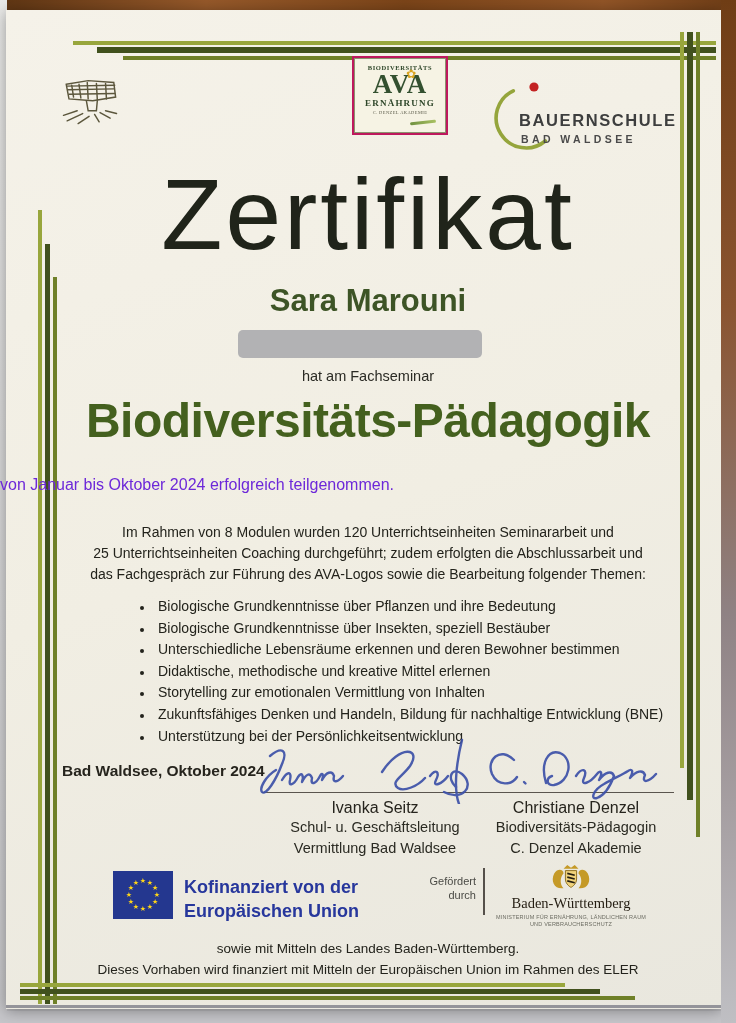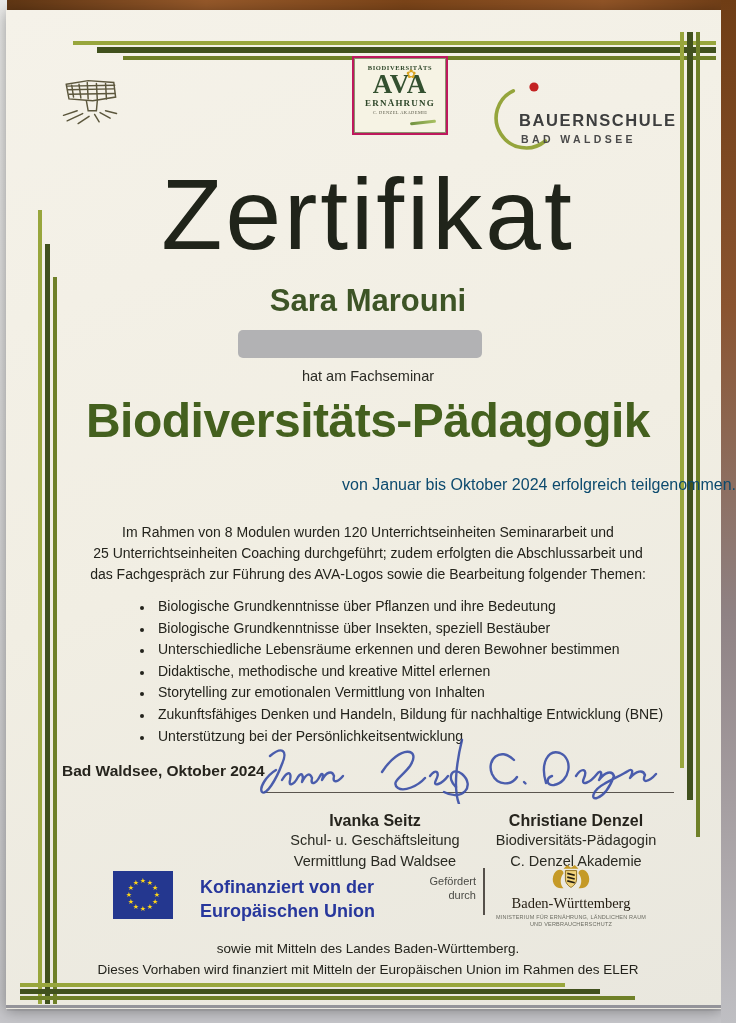--- a/index.html
+++ b/index.html
@@ -54,44 +54,44 @@
   .title{position:absolute;left:0;top:162px;width:736px;text-align:center;
          font-size:100px;font-weight:400;letter-spacing:3px;color:#20241a;line-height:104px;}
   .recipient{position:absolute;left:0;top:283px;width:736px;text-align:center;
          font-size:31px;font-weight:700;color:#3d5426;}
   .redact{position:absolute;left:238px;top:330px;width:244px;height:28px;border-radius:5px;
          background:#b2b2b4;}
   .intro{position:absolute;left:0;top:368px;width:736px;text-align:center;
          font-size:14.5px;color:#2b2b25;}
   .seminar{position:absolute;left:0;top:393px;width:736px;text-align:center;
          font-size:48px;font-weight:700;letter-spacing:-.5px;color:#44601e;}
-  .particip{position:absolute;left:0;top:476px;width:736px;text-align:right;
-         font-size:16px;color:#0c4a6e;}
+  .particip{position:absolute;left:0;top:476px;width:736px;text-align:left;
+         font-size:16px;color:#6d28d9;}
   .desc{position:absolute;left:40px;top:522px;width:656px;text-align:center;
          font-size:14px;line-height:21px;color:#23231c;}
   .topics{position:absolute;left:136px;top:596px;width:560px;margin:0;
          padding:0 0 0 18px;font-size:14px;line-height:21.6px;color:#23231c;}
   .topics li{margin:0;padding-left:4px;}
   .topics li::marker{font-size:.85em;}
 
   
   .placedate{position:absolute;left:62px;top:762px;font-size:15.5px;font-weight:600;color:#26241d;}
   .sig{position:absolute;top:742px;text-align:center;color:#26241d;}
   .sig .script{position:absolute;pointer-events:none;}
   .sig .line{border-top:1.5px solid #5a554e;margin-top:50px;}
-  .sig .nm{font-size:16px;font-weight:700;margin-top:19px;}
+  .sig .nm{font-size:16px;font-weight:400;margin-top:6px;}
   .sig .r1,.sig .r2{font-size:14.5px;line-height:21px;color:#2a2a22;}
   .sig-a{left:262px;width:226px;}
   .sig-b{left:478px;width:196px;}
 
   
   .eu-flag{position:absolute;left:113px;top:871px;width:60px;height:48px;background:#24378f;}
   .eu-star{position:absolute;color:#ffd617;font-size:7px;transform:translate(-50%,-50%);
            font-family:"DejaVu Sans",sans-serif;}
-  .eu-text{position:absolute;left:200px;top:875px;font-size:18px;font-weight:700;
+  .eu-text{position:absolute;left:184px;top:875px;font-size:18px;font-weight:700;
            color:#27379c;line-height:24px;}
   .sponsor{position:absolute;left:414px;top:874px;width:62px;text-align:right;
            font-size:11px;line-height:14px;color:#4a4a45;}
   .divider{position:absolute;left:483px;top:868px;width:2px;height:47px;background:#55504a;}
   .bw{position:absolute;left:493px;top:864px;width:156px;text-align:center;}
   .bw svg{display:block;margin:0 auto;}
   .bw .nm{font-family:"Liberation Serif",serif;font-size:14.5px;color:#241d12;margin-top:1px;}
   .bw .mi{font-size:5.5px;line-height:7px;color:#6c6c62;letter-spacing:.2px;margin-top:2px;}
 
   .footer{position:absolute;left:0;top:938px;width:736px;text-align:center;

